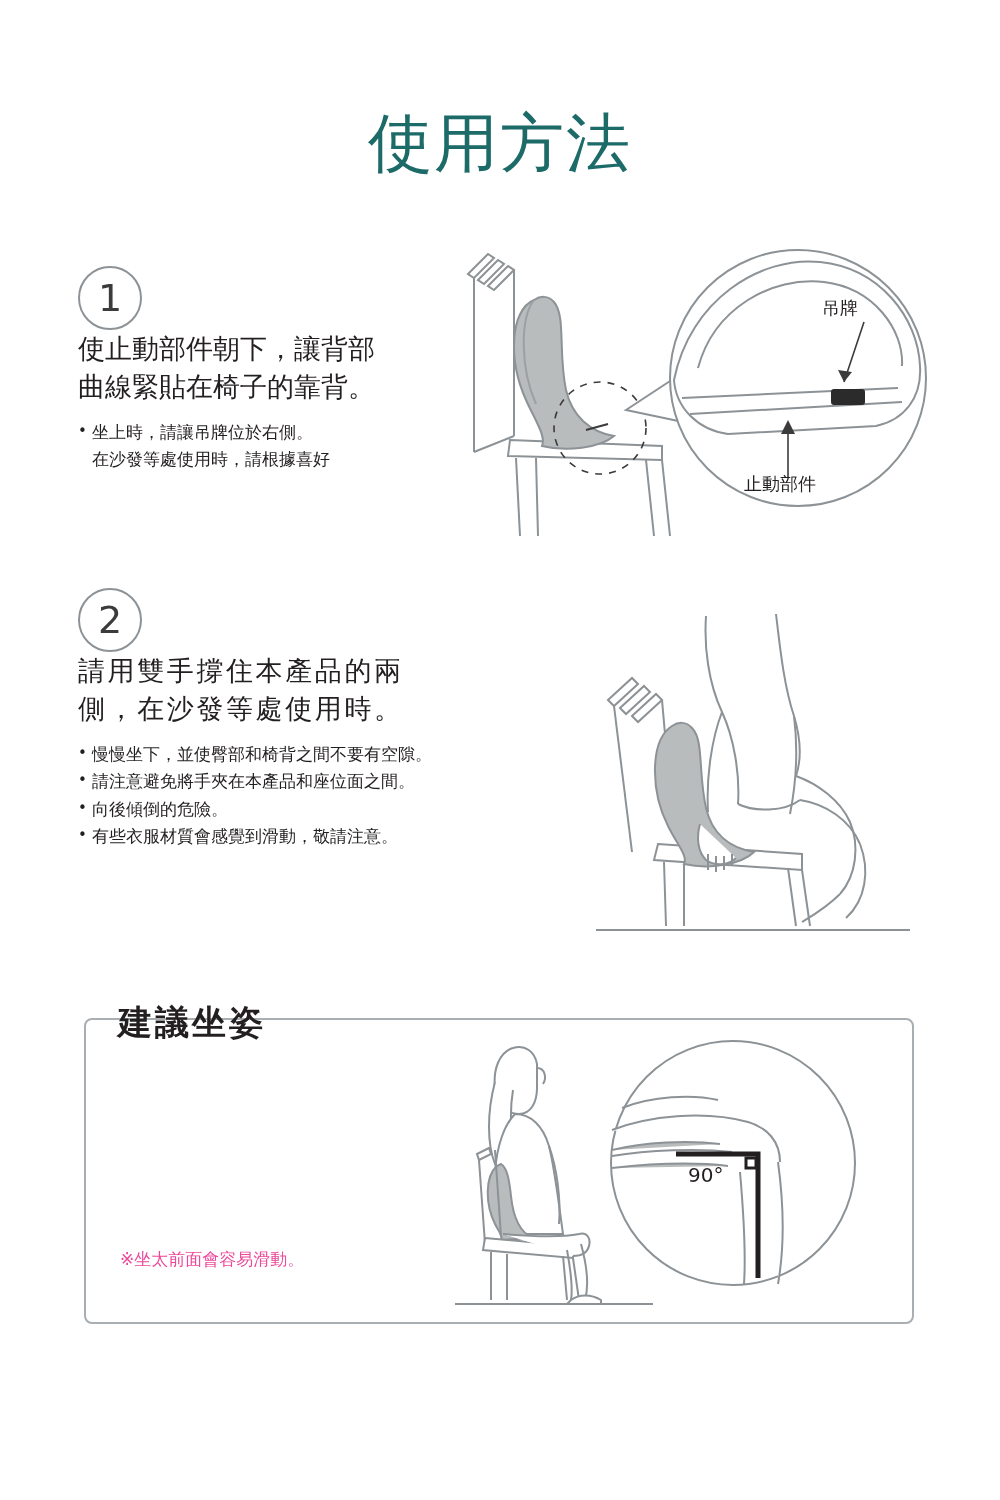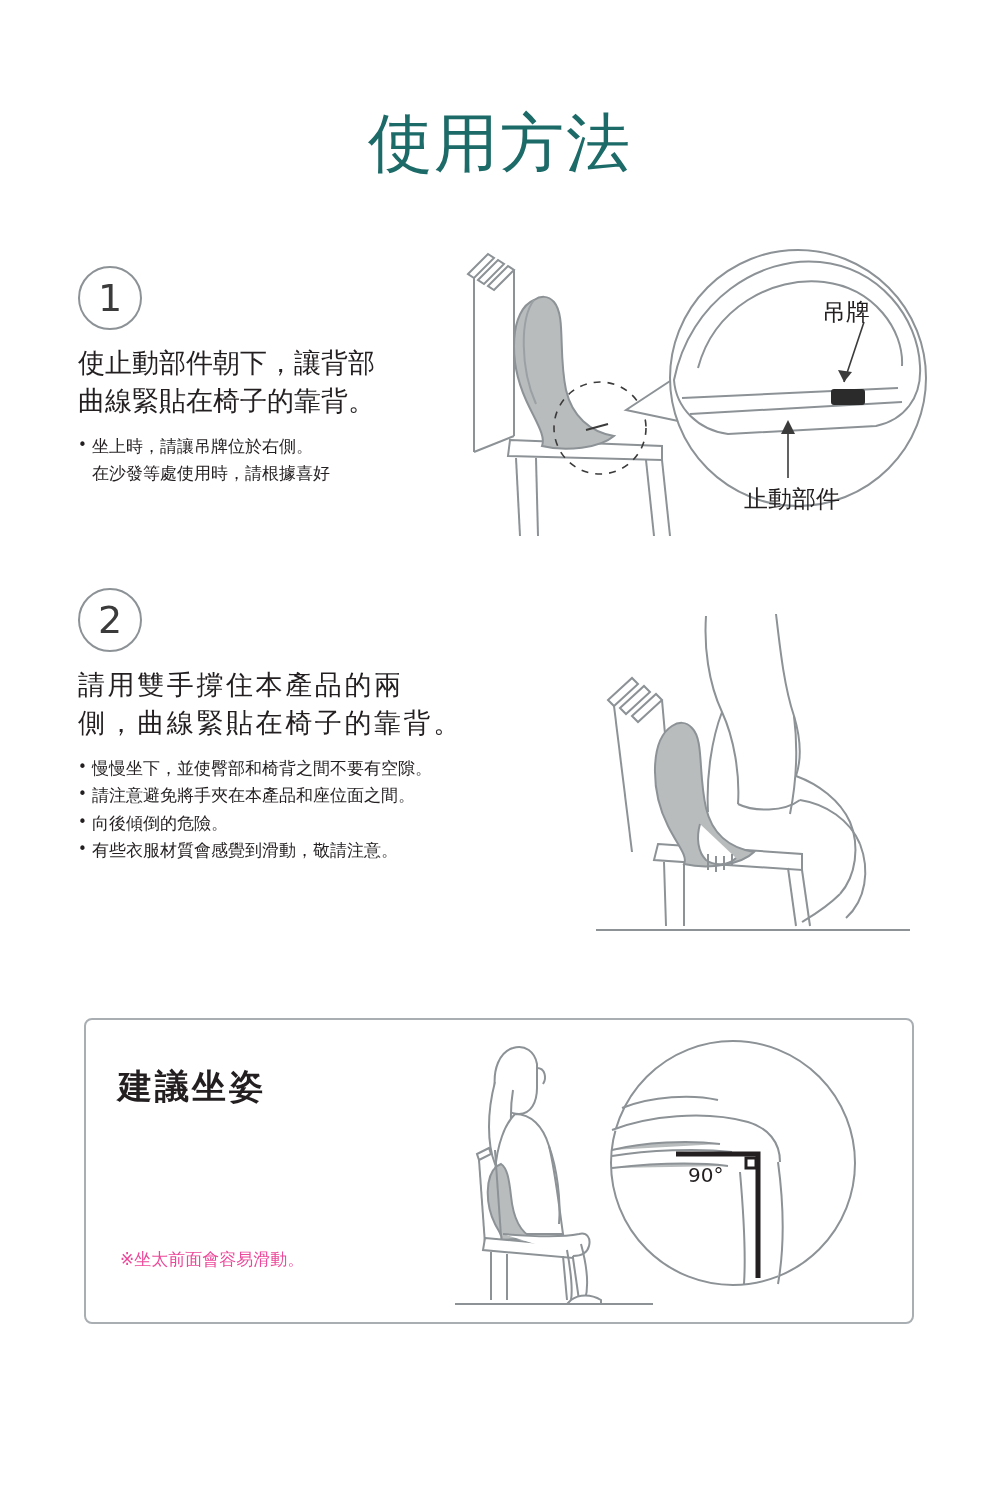--- a/index.html
+++ b/index.html
@@ -48,21 +48,20 @@
     border-radius: 50%;
     display: flex;
     align-items: center;
     justify-content: center;
     font-size: 38px;
     color: #3b3b3b;
     font-family: "DejaVu Sans", "Liberation Sans", sans-serif;
     box-sizing: border-box;
   }
   .step-head {
-    margin-top: 14px;
     font-size: 27px;
     line-height: 1.42;
     color: #231f20;
     font-family: "DejaVu Sans", "Liberation Sans", sans-serif;
   }
   .step-head.wide {
     letter-spacing: 2.6px;
   }
   .bullets {
     margin-top: 12px;
@@ -85,41 +84,41 @@
   .bullet-cont { padding-left: 14px; }
 
   
   .illus {
     position: absolute;
   }
   svg { display: block; overflow: visible; }
 
   .lbl {
     position: absolute;
-    font-size: 24px;
+    font-size: 18px;
     color: #231f20;
     font-family: "DejaVu Sans", "Liberation Sans", sans-serif;
     white-space: nowrap;
   }
 
   
   .panel {
     position: absolute;
     left: 84px;
     top: 1018px;
     width: 830px;
     height: 306px;
     border: 2px solid #a8aeb2;
     border-radius: 8px;
     box-sizing: border-box;
   }
   .panel-title {
     position: absolute;
     left: 118px;
-    top: 1064px;
+    top: 1000px;
     font-size: 34px;
     font-weight: bold;
     letter-spacing: 3px;
     color: #231f20;
     font-family: "DejaVu Sans", "Liberation Sans", sans-serif;
   }
   .panel-body {
     position: absolute;
     left: 120px;
     top: 1108px;
@@ -208,27 +207,27 @@
       <rect x="164" y="142" width="32" height="14" rx="2" fill="#2b2b2b" stroke="#2b2b2b"></rect>
 
       <path d="M196 74 L176 134" stroke="#3b3b3b" stroke-width="1.6"></path>
       <path d="M176 134 L170 122 L184 124 Z" fill="#3b3b3b" stroke="none"></path>
 
       <path d="M120 230 L120 176" stroke="#3b3b3b" stroke-width="1.6"></path>
       <path d="M120 172 L113 186 L127 186 Z" fill="#3b3b3b" stroke="none"></path>
     </svg>
   </div>
   <div class="lbl" style="left:822px; top:296px;">吊牌</div>
-  <div class="lbl" style="left:744px; top:483px;">止動部件</div>
+  <div class="lbl" style="left:744px; top:472px;">止動部件</div>
 
   <div class="step" style="top:588px; width:440px;">
     <div class="step-num">2</div>
     <div class="step-head wide">
       <div>請用雙手撐住本產品的兩</div>
-      <div>側，曲線緊貼在椅子的靠背。</div>
+      <div>側，在沙發等處使用時。</div>
     </div>
     <div class="bullets">
       <div class="bullet-row">
         <div class="bullet-dot">•</div>
         <div class="bullet-txt">慢慢坐下，並使臀部和椅背之間不要有空隙。</div>
       </div>
       <div class="bullet-row">
         <div class="bullet-dot">•</div>
         <div class="bullet-txt">請注意避免將手夾在本產品和座位面之間。</div>
       </div>

